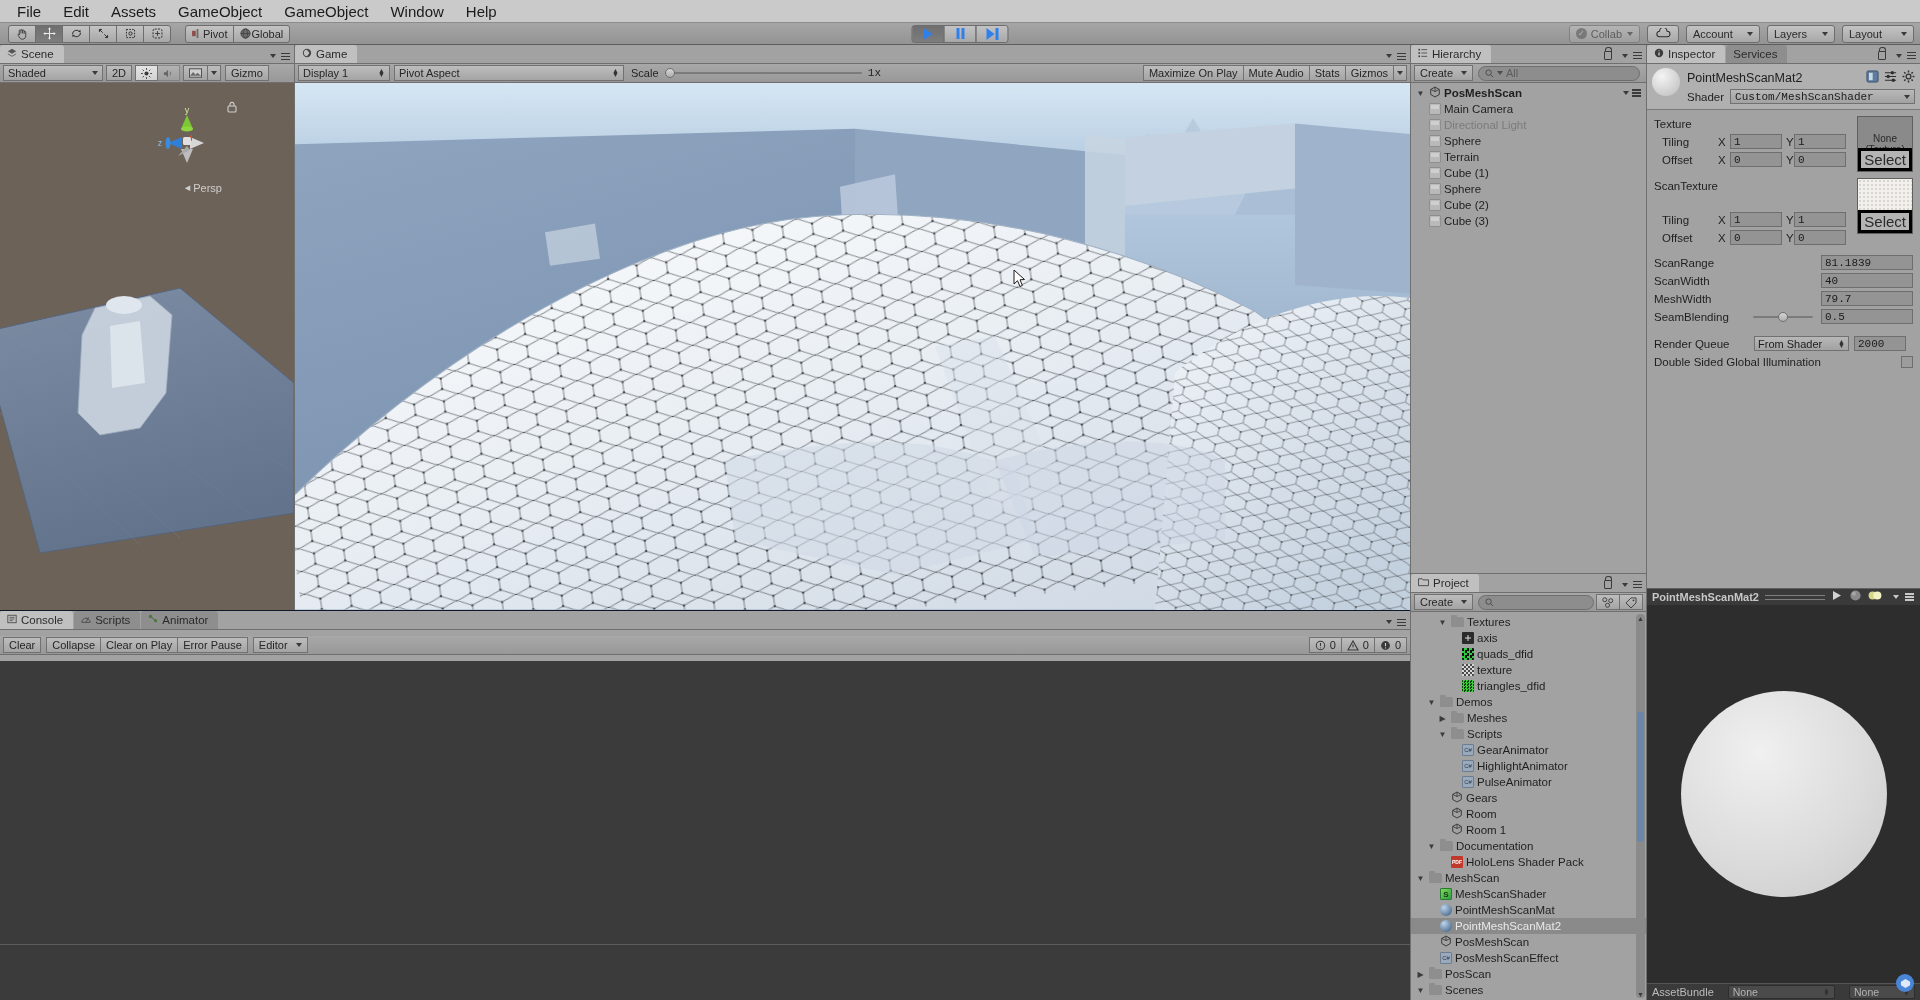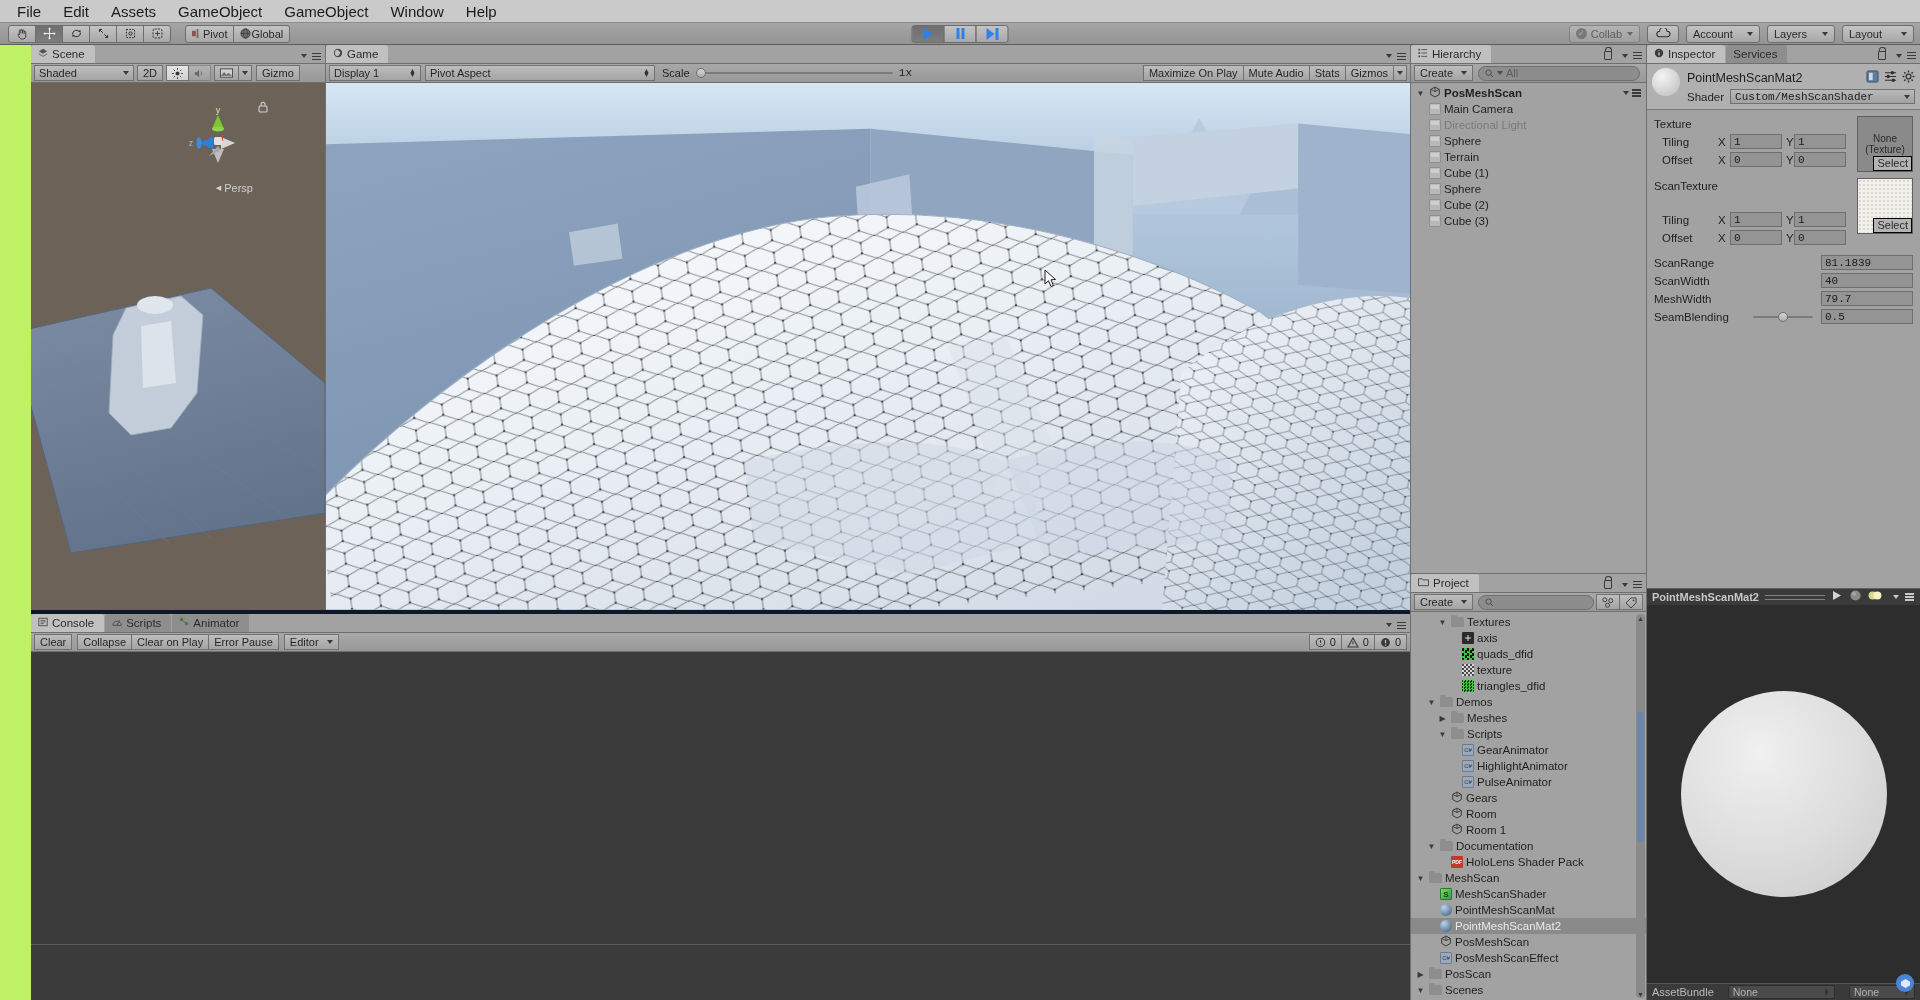--- a/index.html
+++ b/index.html
@@ -44,21 +44,21 @@
   .tri-right { width:0;height:0;border-left:9px solid #2f80ed;border-top:6px solid transparent;border-bottom:6px solid transparent; }
   .pause-ic { display:flex; gap:2px;}
   .pause-ic i { width:3px;height:11px;background:#2f80ed;display:block;}
   .step-ic { display:flex;align-items:center;gap:1px;}
   .step-ic .t { width:0;height:0;border-left:8px solid #2f80ed;border-top:6px solid transparent;border-bottom:6px solid transparent;}
   .step-ic .b { width:3px;height:12px;background:#2f80ed;}
   .dd-arrow { width:0;height:0;border-left:3px solid transparent;border-right:3px solid transparent;border-top:4px solid #3a3a3a; margin-left:5px;}
   .chk-circ { width:11px;height:11px;border-radius:50%;background:#5e5e5e;display:inline-flex;align-items:center;justify-content:center;color:#d4d4d4;font-size:8px;margin-right:4px;}
 
   
-  .body-row { flex: 1 1 auto; display: flex; min-height: 0; background:#bef264;padding-left:31px; }
+  .body-row { flex: 1 1 auto; display: flex; min-height: 0; background:#1d4ed8; }
   .col-left  { width: 1410px; display: flex; flex-direction: column; min-width:0;}
 
   
   .panel { background:#a2a2a2; display:flex; flex-direction:column; min-height:0; }
   .tabrow {
     height: 19px; background: #a2a2a2; display:flex; align-items:flex-end;
     position:relative; flex:0 0 19px; border-bottom:1px solid #6f6f6f;
   }
   .tab {
     height: 18px; padding: 0 10px 0 7px; display:flex; align-items:center; gap:4px;
@@ -93,21 +93,21 @@
   }
 
   
   .view-row { flex:1 1 auto; display:flex; min-height:0; }
   .scene-panel { width: 294px; flex:0 0 294px; }
   .game-panel  { flex:1 1 auto; min-width:0; }
   .scene-canvas { flex:1 1 auto; position:relative; overflow:hidden; background:#6d6258; }
   .game-canvas  { flex:1 1 auto; position:relative; overflow:hidden; background:#5b5b5b; }
 
   
-  .console-panel { flex: 0 0 390px; display:flex; flex-direction:column; border-top:4px solid #0f172a;}
+  .console-panel { flex: 0 0 390px; display:flex; flex-direction:column; border-top:1px solid #0f172a;gap:6px;}
   .console-body { flex:1 1 auto; background:#3b3b3b; position:relative; }
   .console-split { position:absolute; left:0;right:0;bottom:55px;height:1px;background:#5c5c5c;}
 
   
   .mid-col { width: 236px; flex:0 0 236px; display:flex; flex-direction:column; border-left:1px solid #6f6f6f;}
   .hier-panel { flex: 0 0 528px; display:flex; flex-direction:column; }
   .proj-panel { flex: 1 1 auto; display:flex; flex-direction:column; border-top:1px solid #6f6f6f; min-height:0;}
   .tree { flex:1 1 auto; background:#a2a2a2; overflow:hidden; position:relative; padding-top:2px;}
   .trow { height:16px; display:flex;align-items:center; font-size:11.5px; color:#1f1f1f; padding-left:4px; gap:3px; white-space:nowrap;}
   .trow.sel { background:#8a8a8a; color:#e9e9e9; }
@@ -145,21 +145,21 @@
   .prow .lbl { flex:0 0 auto; }
   .field {
     height:15px; background:#949494; border:1px solid #6e6e6e; font-size:11px;
     display:flex; align-items:center; padding:0 3px; color:#1b1b1b; font-family:"Liberation Mono",monospace;
   }
   .tex-slot {
     width:56px; height:56px; background:#8a8a8a; border:1px solid #606060; position:relative;
     display:flex;align-items:center;justify-content:center;flex-direction:column;
     font-size:10px;color:#2a2a2a; text-align:center; line-height:1.15;
   }
-  .tex-slot .selbtn { position:absolute; right:0; bottom:0; background:#b4b4b4; border:1px solid #000000; font-size:11px; padding:0 3px;}
+  .tex-slot .selbtn { position:absolute; right:0; bottom:0; background:#b4b4b4; border:3px solid #000000; font-size:15px; padding:0 3px;}
   .tex-checker { width:54px;height:54px;
     background-color:#f2f0ec;
     background-image: radial-gradient(#d9d6d0 0.8px, transparent 0.9px);
     background-size: 4px 4px;}
   .slider-track { height:2px; background:#7b7b7b; border-radius:1px; position:relative; flex:1 1 auto;}
   .slider-knob { position:absolute; width:10px;height:10px;border-radius:50%;background:linear-gradient(#d5d5d5,#aeaeae);border:1px solid #6f6f6f; top:-4px;}
   .checkbox { width:12px;height:12px;background:#9c9c9c;border:1px solid #6e6e6e;}
   .enum-dd { height:15px; background:linear-gradient(#b8b8b8,#a2a2a2); border:1px solid #717171;
              display:flex;align-items:center;justify-content:space-between;padding:0 3px;font-size:11px;color:#1d1d1d;}
   .updown { display:inline-flex; flex-direction:column; line-height:4px; font-size:7px; color:#333;}
@@ -1078,20 +1078,34 @@
                 <span class="lbl" style="width:95px">SeamBlending</span>
                 <span style="flex:1 1 auto;display:flex;align-items:center;padding:0 8px 0 4px">
                   <span class="slider-track" style="position:relative">
                     <span class="slider-knob" id="seam-knob" style="left: calc(50% - 5px);"></span>
                   </span>
                 </span>
                 <span class="field" style="width:92px">0.5</span>
               </div>
             </div>
 
+            <div style="margin-top:12px">
+              <div class="prow">
+                <span class="lbl" style="width:100px">Render Queue</span>
+                <span class="enum-dd" style="width:95px">
+                  <span>From Shader</span>
+                  <span class="updown">▲<br>▼</span>
+                </span>
+                <span class="field" style="width:52px;margin-left:5px">2000</span>
+              </div>
+              <div class="prow">
+                <span class="lbl" style="flex:1 1 auto">Double Sided Global Illumination</span>
+                <span class="checkbox"></span>
+              </div>
+            </div>
           </div>
         </div>
       </div>
 
       <div class="preview-panel" style="flex:1 1 auto">
         <div class="prev-head">
           <span class="prev-title">PointMeshScanMat2</span>
           <span class="prev-grip"></span>
           <span>
             <svg width="12" height="11" viewBox="0 0 12 11">

